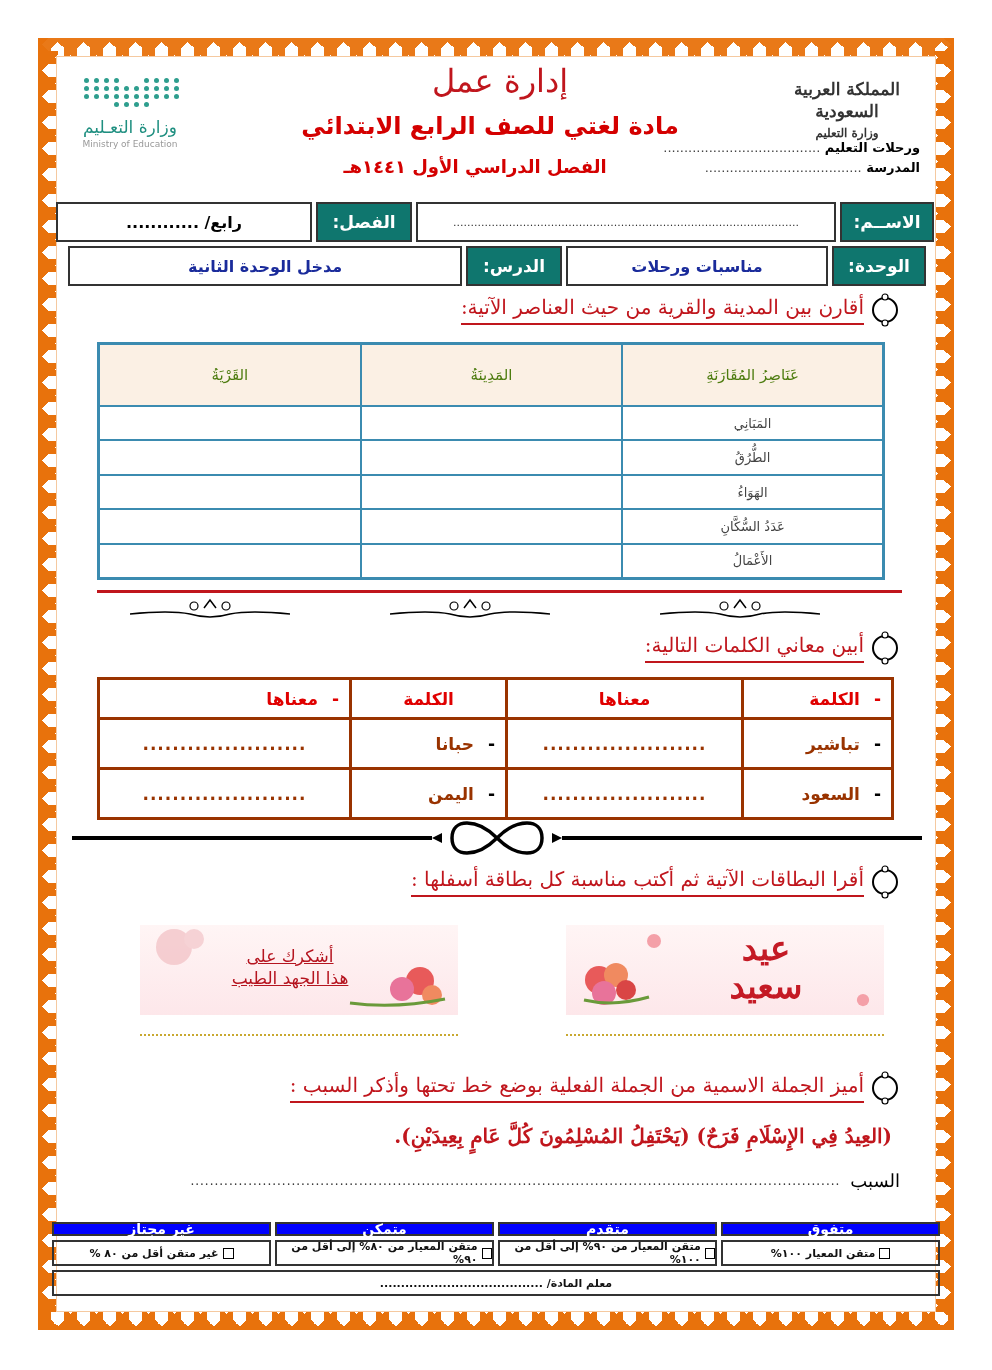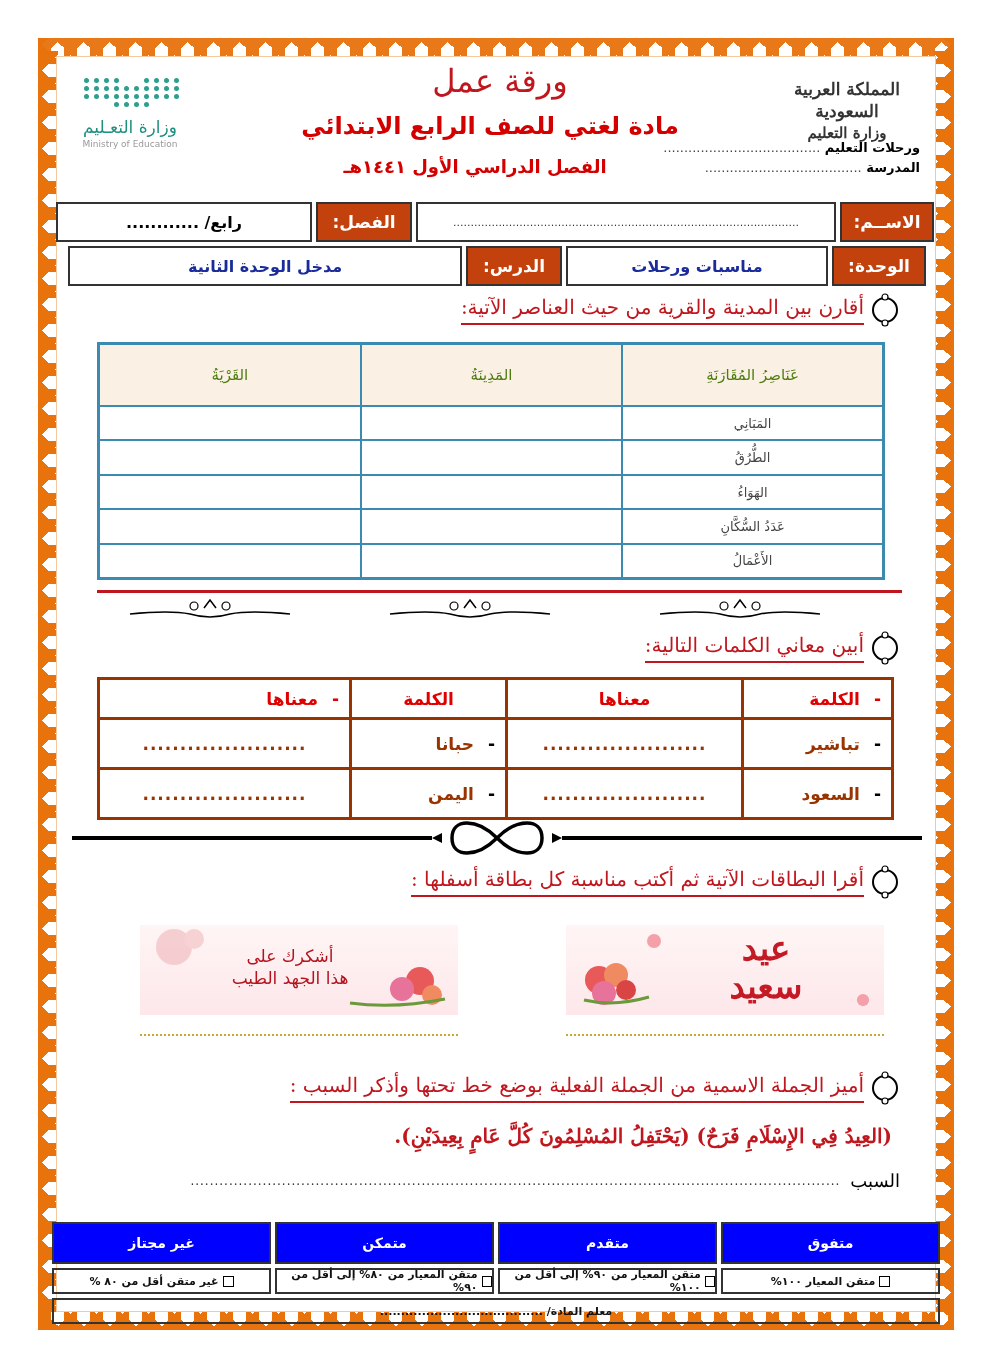--- a/index.html
+++ b/index.html
@@ -25,36 +25,36 @@
   .edge-right { right: 0; top: 0; width: 20px; height: 1292px;
     background:
       linear-gradient(315deg, #e8720c 50%, transparent 50%) 0 0/20px 26px repeat-y,
       linear-gradient(225deg, #e8720c 50%, transparent 50%) 0 13px/20px 26px repeat-y; }
   .frame-inner { position: absolute; left: 18px; top: 18px; right: 18px; bottom: 18px; background: #fff; border: 1px solid #f5c9a0; }
 
   .abs { position: absolute; }
 
   
   .kingdom-logo { right: 70px; top: 78px; width: 150px; text-align: center; color: #333; font-family: "DejaVu Serif", serif; font-size: 17px; line-height: 22px; font-weight: bold; letter-spacing: -1px; }
-  .kingdom-logo .l2 { font-size: 15px; }
+  .kingdom-logo .l2 { font-size: 12px; }
   .admin-line { right: 72px; font-size: 13px; font-weight: bold; color: #000; white-space: nowrap; }
   .admin-line .dots { color: #444; letter-spacing: 0; font-weight: normal; }
   .title-main { left: 330px; width: 340px; top: 62px; text-align: center; color: #c0161d; font-family: "DejaVu Serif", serif; font-size: 32px; }
   .title-sub { left: 290px; width: 400px; top: 112px; text-align: center; color: #d40000; font-weight: bold; font-size: 24px; }
   .title-term { left: 300px; width: 350px; top: 156px; text-align: center; color: #d40000; font-weight: bold; font-size: 18px; }
   .moe-logo { left: 70px; top: 78px; width: 120px; text-align: center; }
   .moe-dots { display: grid; grid-template-columns: repeat(10, 7px); gap: 3px; justify-content: center; margin-bottom: 10px; }
   .moe-dots span { width: 5px; height: 5px; border-radius: 50%; background: #2e9e8e; }
   .moe-ar { color: #1f8f80; font-size: 17px; font-family: "DejaVu Sans", sans-serif; }
   .moe-en { color: #999; font-size: 9px; direction: ltr; margin-top: 2px; }
 
   
   .info-row { position: absolute; left: 56px; width: 878px; height: 40px; display: flex; direction: rtl; }
   .cell { border: 2px solid #333; background: #fff; display: flex; align-items: center; justify-content: center; font-weight: bold; font-size: 16px; height: 100%; }
-  .lbl { background: #c2410c; color: #fff; font-size: 17px; }
+  .lbl { background: #0f766e; color: #fff; font-size: 17px; }
   .val-blue { color: #1a2b9b; }
   .gap { width: 4px; }
 
   
   .q-head { position: absolute; right: 92px; display: flex; align-items: center; direction: rtl; }
   .q-icon { width: 30px; height: 36px; margin-left: 6px; }
   .q-text { color: #c0161d; font-family: "DejaVu Serif", serif; font-size: 20px; border-bottom: 2px solid #c0161d; padding-bottom: 4px; white-space: nowrap; }
 
   
   .cmp-table { position: absolute; left: 97px; top: 342px; width: 788px; height: 238px; border: 3px solid #3b8bb0; border-collapse: collapse; direction: rtl; }
@@ -80,21 +80,21 @@
   .card-text { position: absolute; color: #b5141f; }
   .card-line { position: absolute; top: 1034px; width: 318px; border-top: 2px dotted #c8a830; }
 
   .sentence { position: absolute; right: 100px; top: 1124px; color: #c0161d; font-family: "DejaVu Serif", serif; font-size: 20px; font-weight: bold; white-space: nowrap; }
   .reason { position: absolute; right: 92px; top: 1170px; width: 710px; display: flex; align-items: center; direction: rtl; font-family: "DejaVu Serif", serif; font-size: 18px; }
   .reason .dots { flex: 1; margin-right: 10px; color: #333; overflow: hidden; white-space: nowrap; font-size: 12px; letter-spacing: 1px; }
 
   
   .rubric { position: absolute; left: 52px; top: 1222px; width: 888px; direction: rtl; }
   .rb-row { display: flex; gap: 4px; margin-bottom: 4px; }
-  .rb-head { flex: 1; height: 42px; background: #0000ff; color: #fff; font-weight: bold; font-size: 14px; border: 2px solid #333; display: flex; align-items: center; justify-content: center; }
+  .rb-head { flex: 1; height: 14px; background: #0000ff; color: #fff; font-weight: bold; font-size: 14px; border: 2px solid #333; display: flex; align-items: center; justify-content: center; }
   .rb-opt { flex: 1; height: 26px; border: 2px solid #333; font-size: 11px; font-weight: bold; display: flex; align-items: center; justify-content: center; gap: 4px; color: #111; }
   .chk { width: 11px; height: 11px; border: 1.5px solid #000; display: inline-block; }
   .rb-sign { flex: 1; height: 26px; border: 2px solid #333; font-size: 11px; font-weight: bold; display: flex; align-items: center; justify-content: center; color: #111; }
 </style>
 </head>
 <body>
 
 <div class="frame">
   <div class="edge edge-top"></div>
   <div class="edge edge-bottom"></div>
@@ -109,21 +109,21 @@
 </div>
 <div class="abs admin-line" style="top:140px;">
   <span>ورحلات التعليم</span>
   <span class="dots">......................................</span>
 </div>
 <div class="abs admin-line" style="top:160px;">
   <span>المدرسة</span>
   <span class="dots">......................................</span>
 </div>
 
-<div class="abs title-main">ورقة عمل</div>
+<div class="abs title-main">إدارة عمل</div>
 <div class="abs title-sub">مادة لغتي للصف الرابع الابتدائي</div>
 <div class="abs title-term">الفصل الدراسي الأول ١٤٤١هـ</div>
 
 <div class="abs moe-logo">
   <div class="moe-dots">
     <span></span>
       <span></span>
       <span></span>
       <span></span>
       <span style="opacity:0"></span>
@@ -325,21 +325,21 @@
   <svg class="abs" style="left:4px; top:0px;" width="70" height="45" viewBox="0 0 70 45">
     <circle cx="30" cy="22" r="18" fill="#f2c4c8" opacity="0.8"></circle>
       <circle cx="50" cy="14" r="10" fill="#f6d2d5"></circle>
   </svg>
   <svg class="abs" style="left:200px; top:28px;" width="110" height="60" viewBox="0 0 110 60">
     <circle cx="80" cy="28" r="14" fill="#e85a5a"></circle>
       <circle cx="62" cy="36" r="12" fill="#e8739a"></circle>
     <circle cx="92" cy="42" r="10" fill="#f08a60"></circle>
     <path d="M10 50 Q55 56 105 46" stroke="#6a9a3a" stroke-width="3" fill="none"></path>
   </svg>
-  <div class="card-text" style="left:60px; top:20px; width:180px; text-align:center; font-size:17px; line-height:22px;">
+  <div class="card-text" style="left:60px; top:20px; width:180px; text-align:center; font-size:17px; line-height:22px;text-decoration:underline;">
     <div>أشكرك على</div>
     <div>هذا الجهد الطيب</div>
   </div>
 </div>
 <div class="card-line" style="left:140px;"></div>
 
 <div class="q-head" style="top:1070px;">
   <svg class="q-icon" viewBox="0 0 30 36">
     <ellipse cx="15" cy="18" rx="12" ry="12" fill="none" stroke="#000" stroke-width="2"></ellipse>
     <circle cx="15" cy="5" r="3" fill="#fff" stroke="#000" stroke-width="1.2"></circle>

